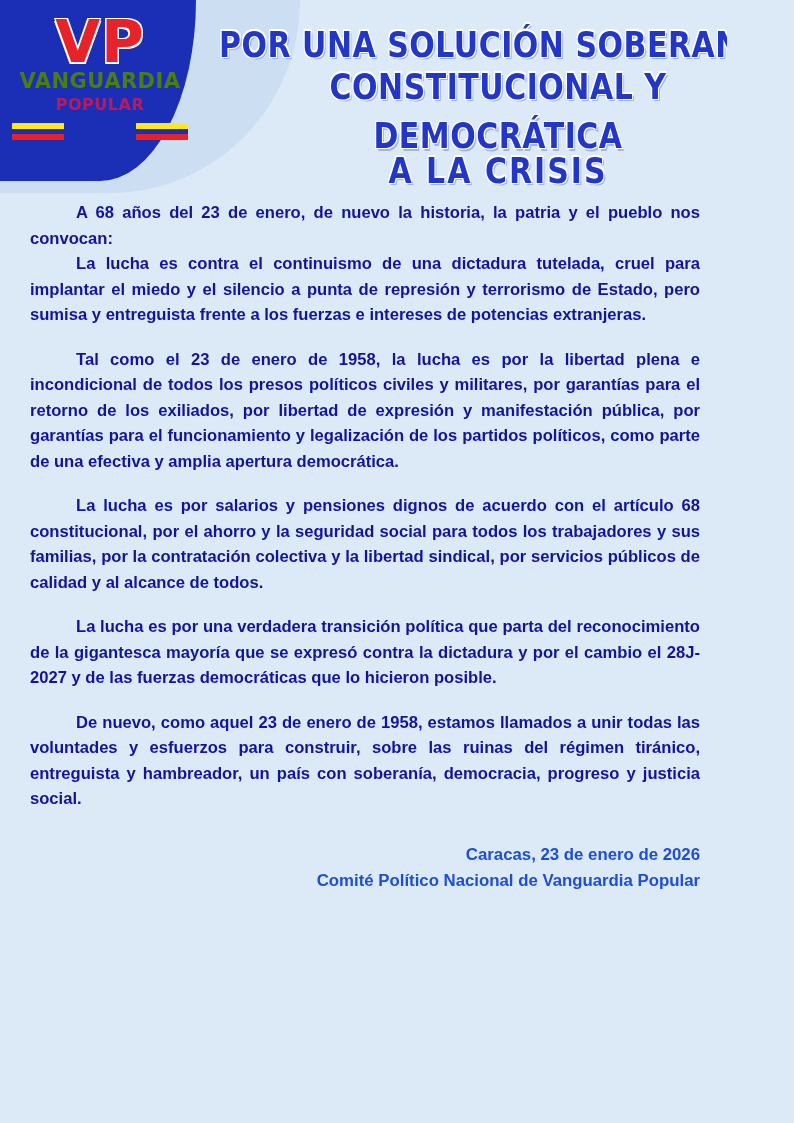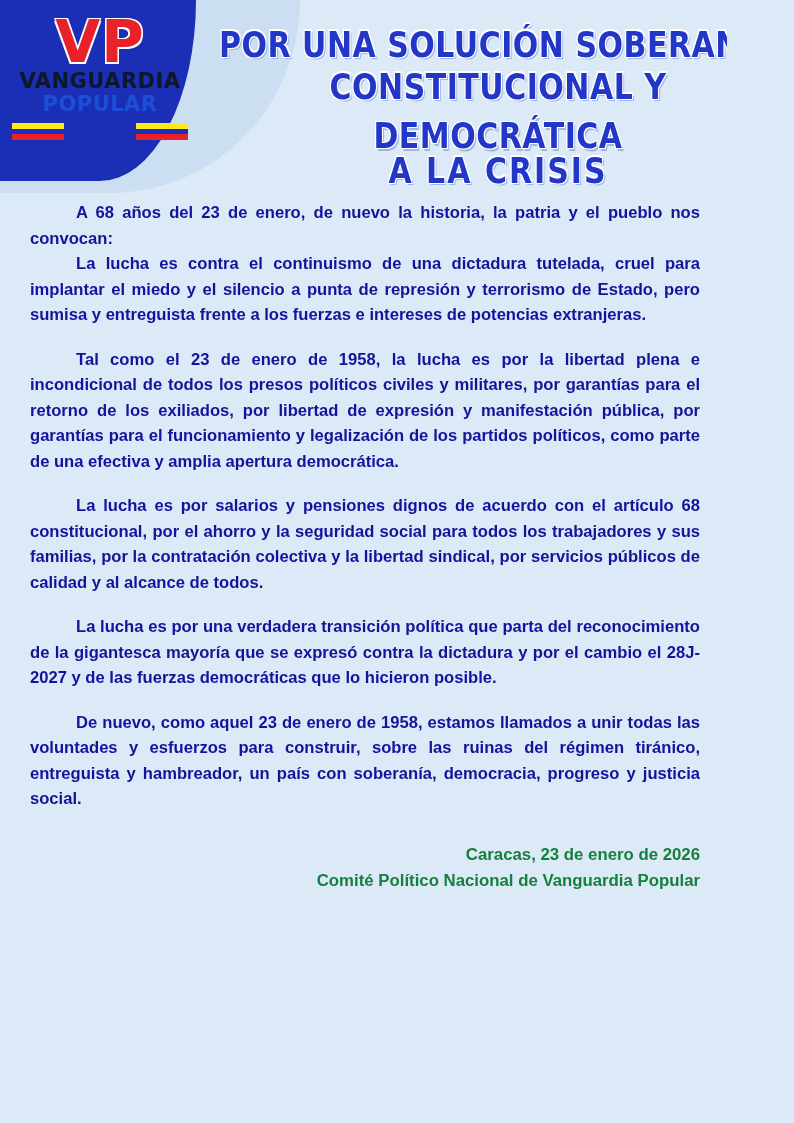--- a/index.html
+++ b/index.html
@@ -59,29 +59,29 @@
       -1.5px -1.5px 0 #ffffff,
        1.5px -1.5px 0 #ffffff,
       -1.5px  1.5px 0 #ffffff,
        1.5px  1.5px 0 #ffffff;
   }
   .logo-name1 {
     font-family: "DejaVu Sans", sans-serif;
     font-weight: bold;
     font-size: 21px;
     line-height: 23px;
-    color: #0f172a;
+    color: #4d7c0f;
     letter-spacing: 0.5px;
   }
   .logo-name2 {
     font-family: "DejaVu Sans", sans-serif;
     font-weight: bold;
-    font-size: 21px;
+    font-size: 16px;
     line-height: 23px;
-    color: #1d4ed8;
+    color: #be185d;
     letter-spacing: 0.5px;
   }
   .logo-flags {
     margin-top: 7px;
     display: flex;
     justify-content: space-between;
     width: 176px;
   }
   .flag {
     width: 52px;
@@ -143,21 +143,21 @@
   p.para.tight {
     margin-bottom: 0;
   }
   .signature {
     margin-top: 30px;
     text-align: right;
     font-family: "Liberation Sans", sans-serif;
     font-weight: bold;
     font-size: 16.8px;
     line-height: 26px;
-    color: #15803d;
+    color: #1d4ed8;
   }
 </style>
 </head>
 <body>
 
 <div class="header">
   <div class="header-curve"></div>
   <div class="header-blue-block"></div>
 
   <div class="logo">

